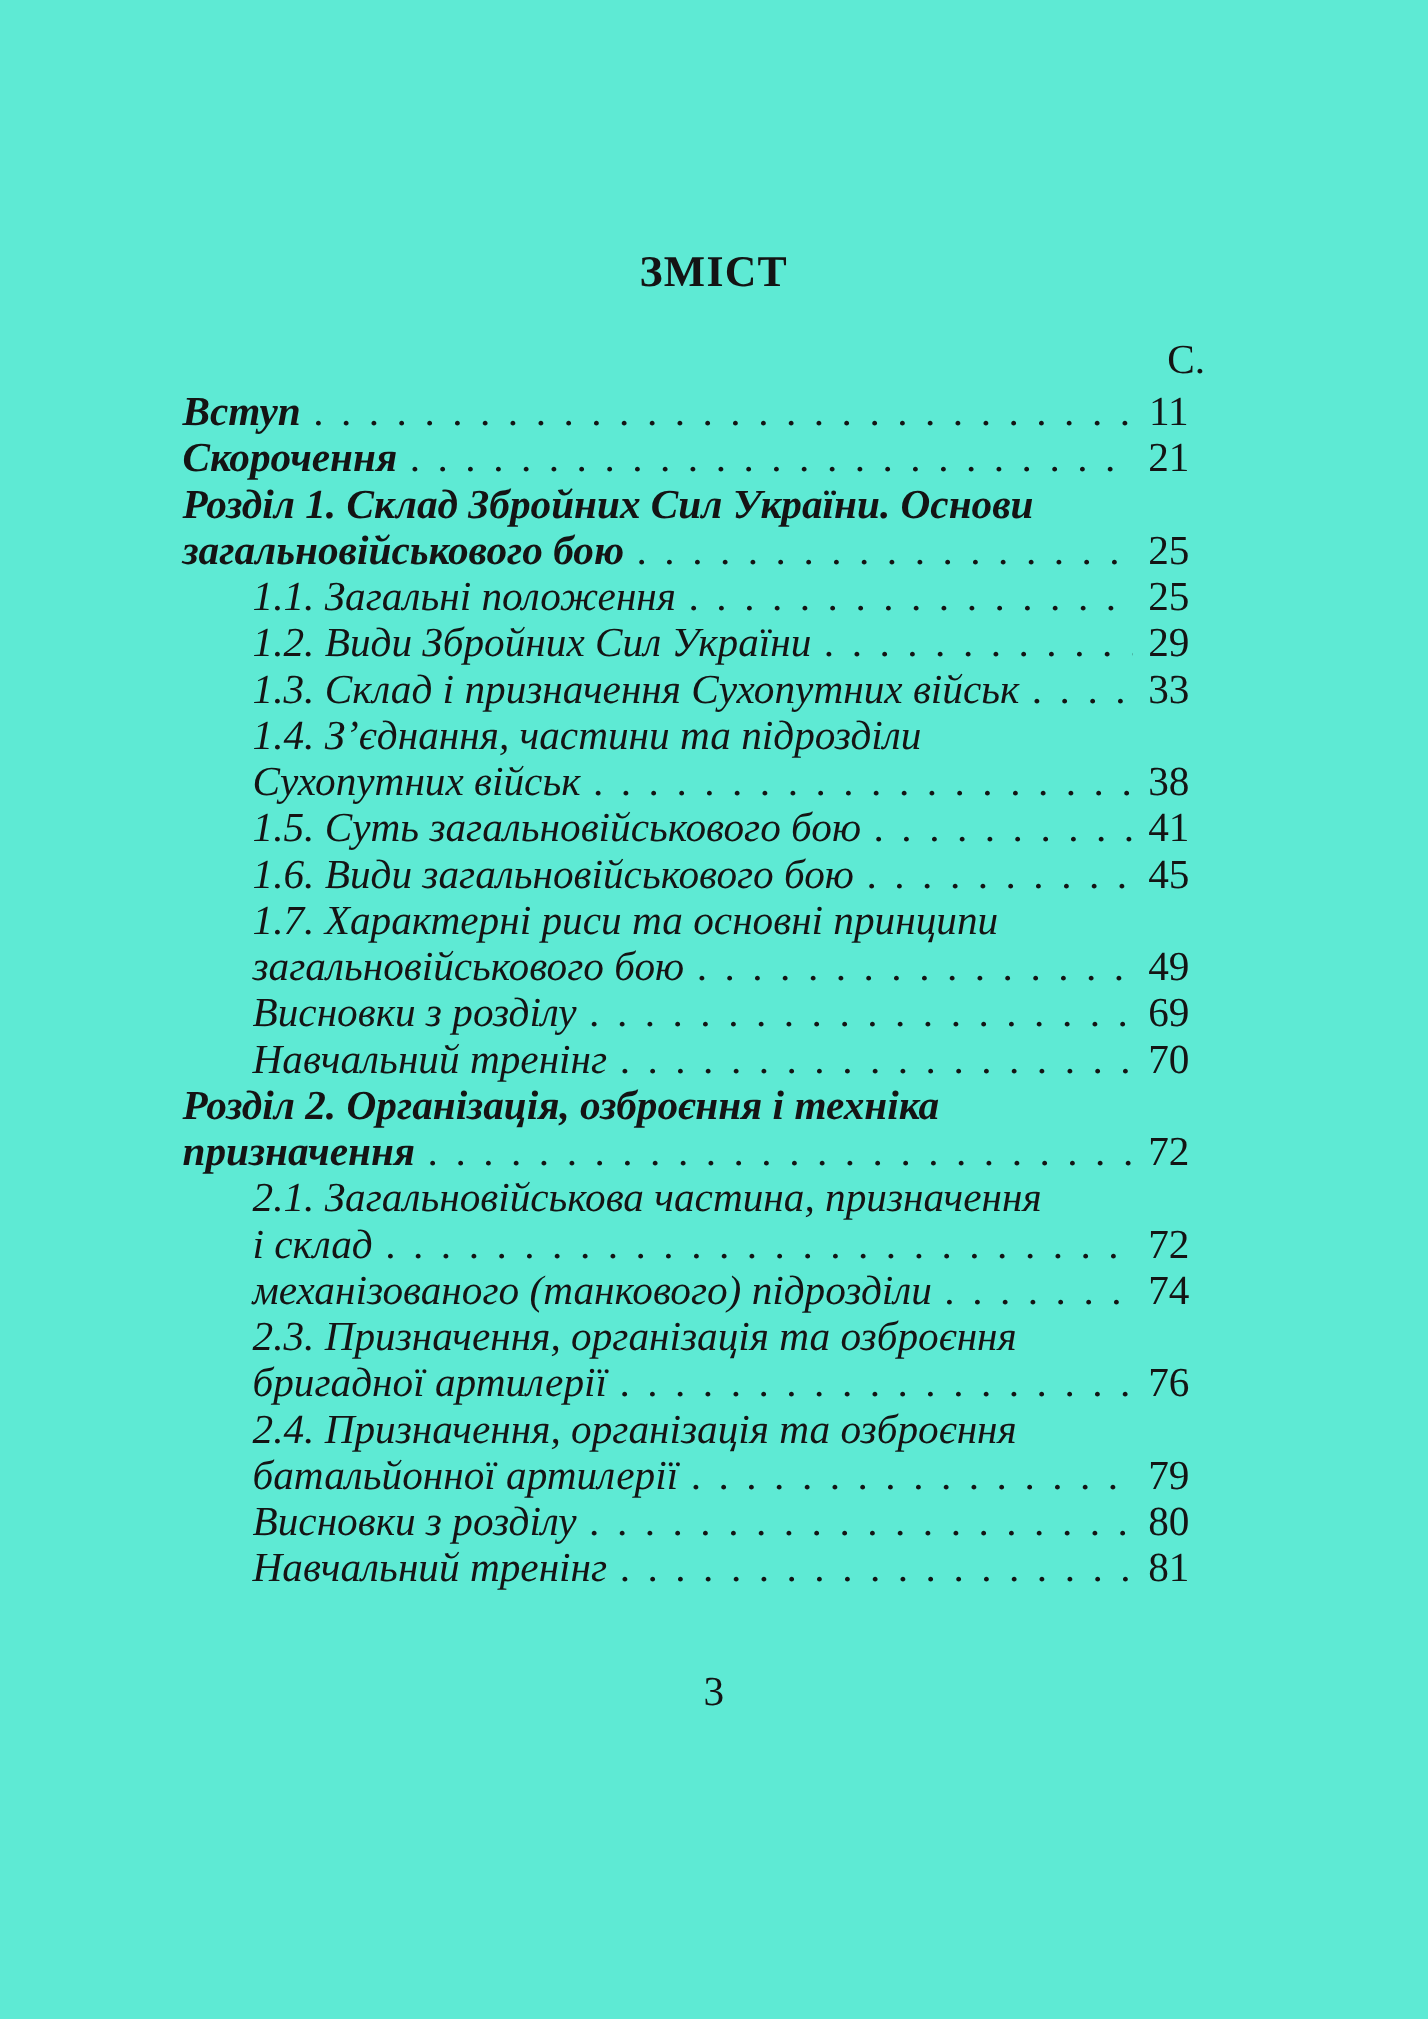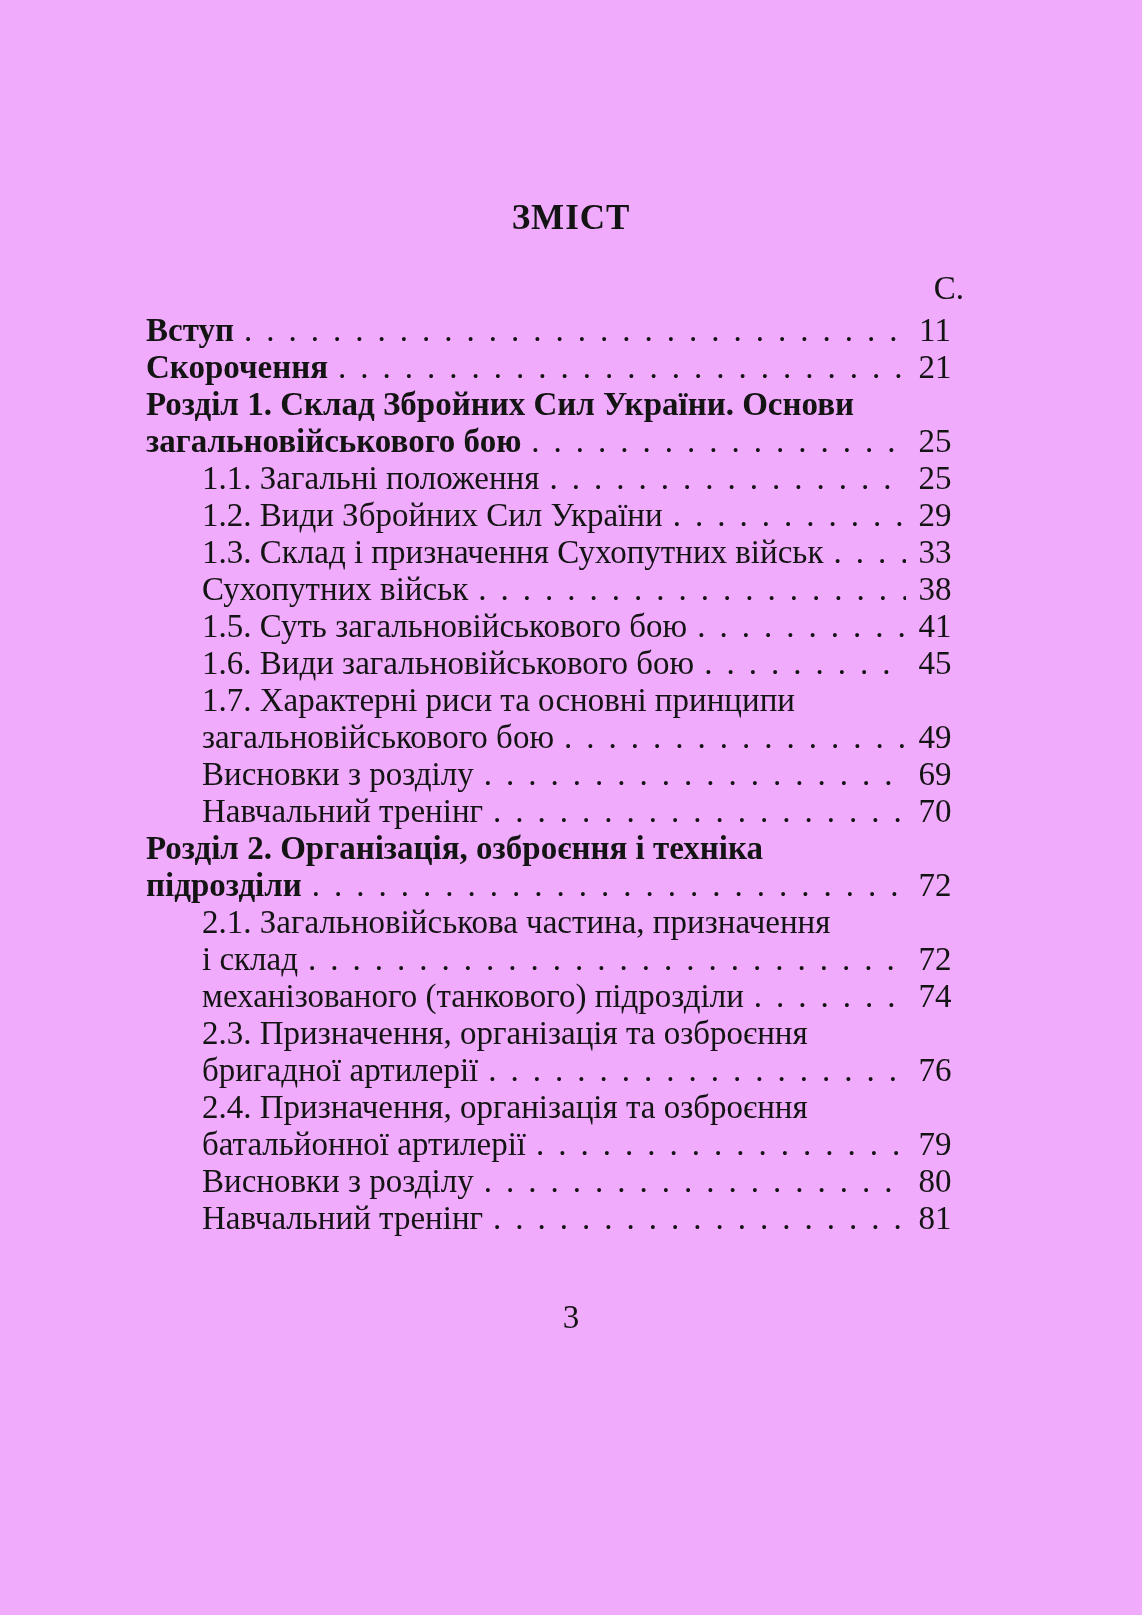--- a/index.html
+++ b/index.html
@@ -5,21 +5,21 @@
   html, body {
     margin: 0;
     padding: 0;
     background: #e9e9e9;
   }
   .page {
     position: relative;
     width: 1142px;
     height: 1615px;
     margin: 0 auto;
-    background: #f0abfc;
+    background: #5eead4;
     box-sizing: border-box;
     padding: 198px 178px 0 146px;
     font-family: "Liberation Serif", "DejaVu Serif", serif;
     font-size: 33px;
     line-height: 37px;
     color: #141414;
     overflow: hidden;
   }
   .title {
     font-size: 35px;
@@ -44,20 +44,21 @@
     padding-left: 56px;
   }
   .row.bold .label {
     font-weight: bold;
   }
   .row.gap-1 { }
   .row.gap-2 { }
   .label {
     flex: 0 0 auto;
     white-space: nowrap;
+    font-style: italic;
   }
   .leader {
     flex: 1 1 auto;
     min-width: 0;
     overflow: hidden;
     white-space: nowrap;
     margin-left: 10px;
     letter-spacing: 14px;
     color: #141414;
   }
@@ -106,20 +107,23 @@
         <span class="label">1.2. Види Збройних Сил України</span>
         <span class="leader">............................................................</span>
         <span class="pagenum">29</span>
       </div>
       <div class="row indent">
         <span class="label">1.3. Склад і призначення Сухопутних військ</span>
         <span class="leader">............................................................</span>
         <span class="pagenum">33</span>
       </div>
       <div class="row indent">
+        <span class="label">1.4. З’єднання, частини та підрозділи</span>
+      </div>
+      <div class="row indent">
         <span class="label">Сухопутних військ</span>
         <span class="leader">............................................................</span>
         <span class="pagenum">38</span>
       </div>
       <div class="row indent">
         <span class="label">1.5. Суть загальновійськового бою</span>
         <span class="leader">............................................................</span>
         <span class="pagenum">41</span>
       </div>
       <div class="row indent">
@@ -142,21 +146,21 @@
       </div>
       <div class="row indent">
         <span class="label">Навчальний тренінг</span>
         <span class="leader">............................................................</span>
         <span class="pagenum">70</span>
       </div>
       <div class="row bold gap-2">
         <span class="label">Розділ 2. Організація, озброєння і техніка</span>
       </div>
       <div class="row bold">
-        <span class="label">підрозділи</span>
+        <span class="label">призначення</span>
         <span class="leader">............................................................</span>
         <span class="pagenum">72</span>
       </div>
       <div class="row indent">
         <span class="label">2.1. Загальновійськова частина, призначення</span>
       </div>
       <div class="row indent">
         <span class="label">і склад</span>
         <span class="leader">............................................................</span>
         <span class="pagenum">72</span>

